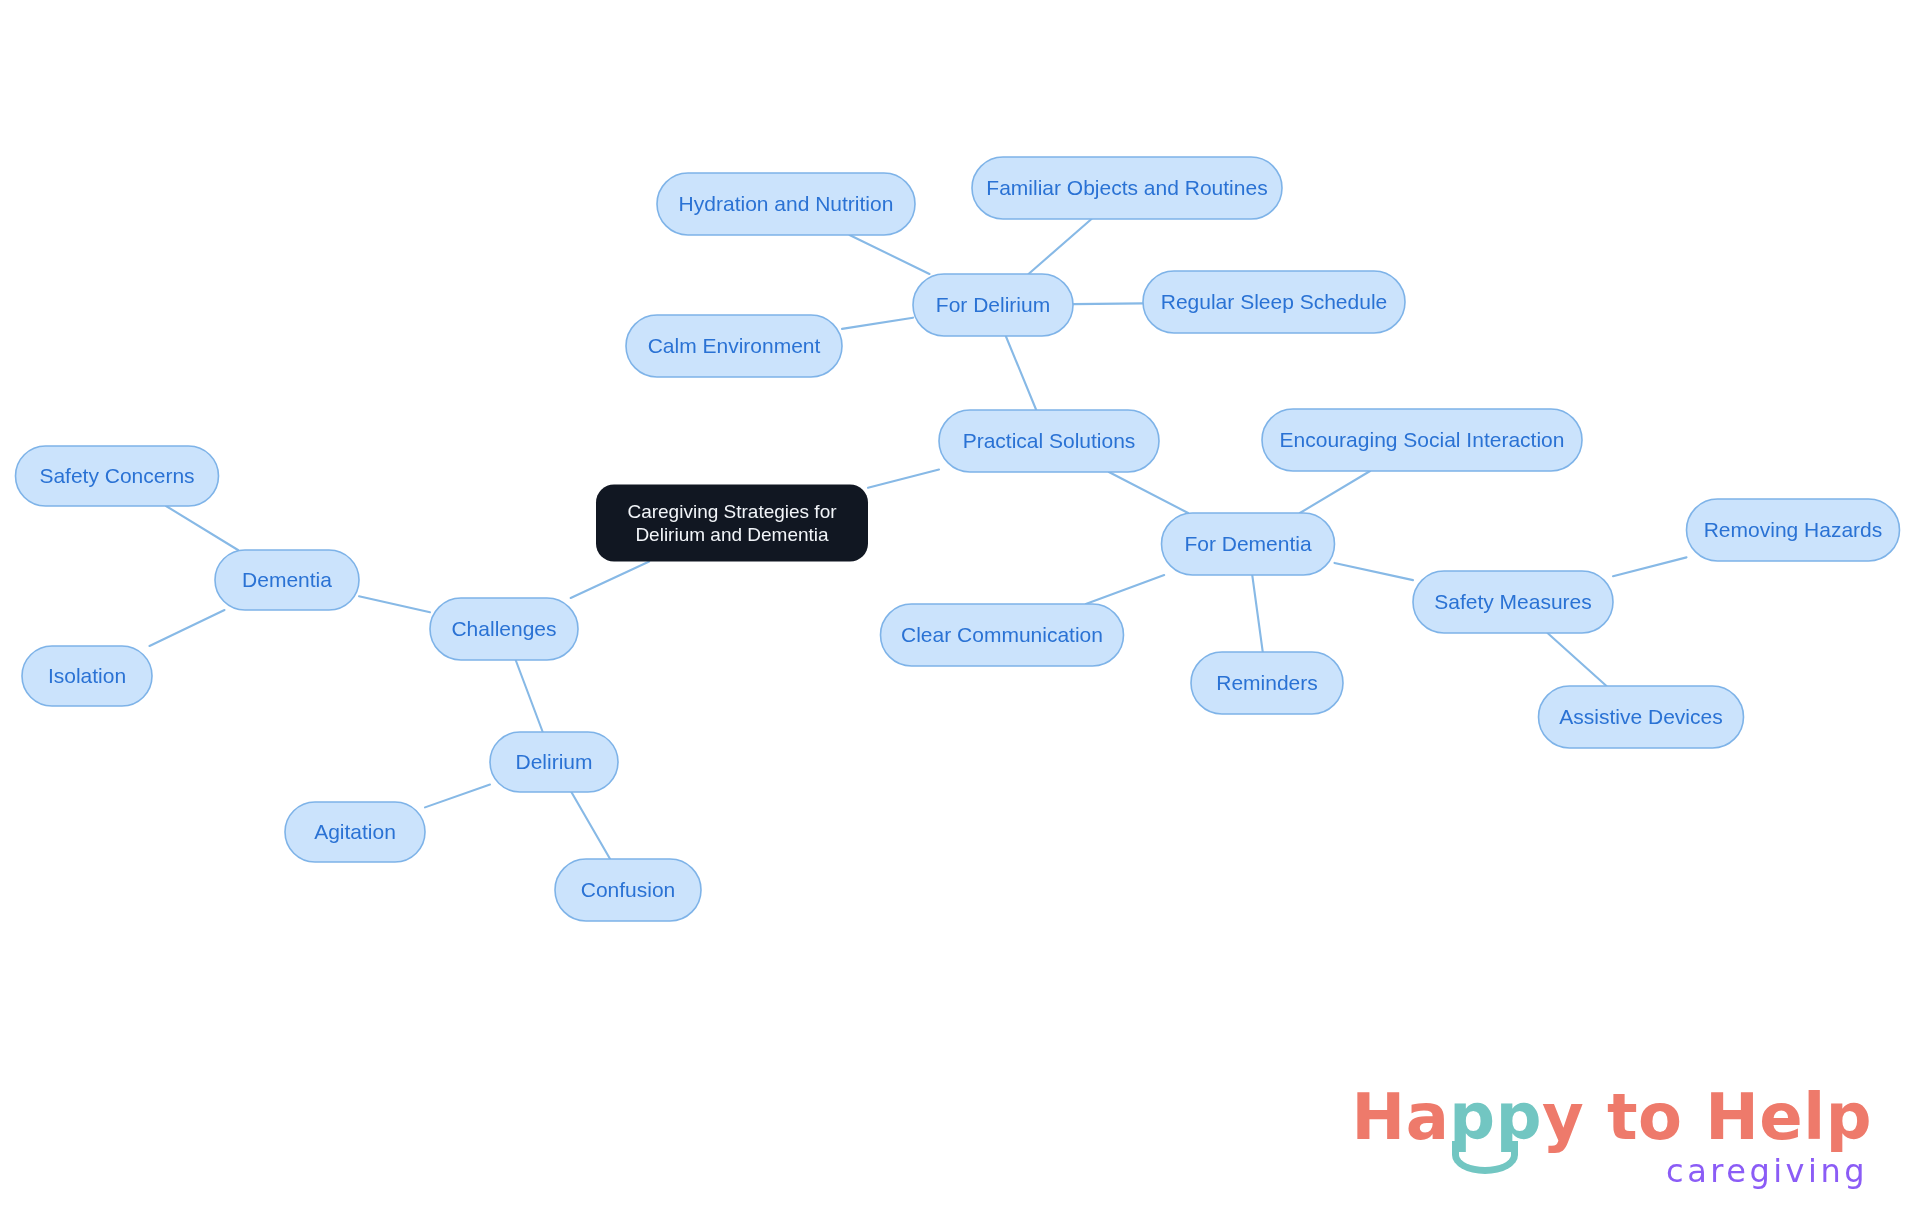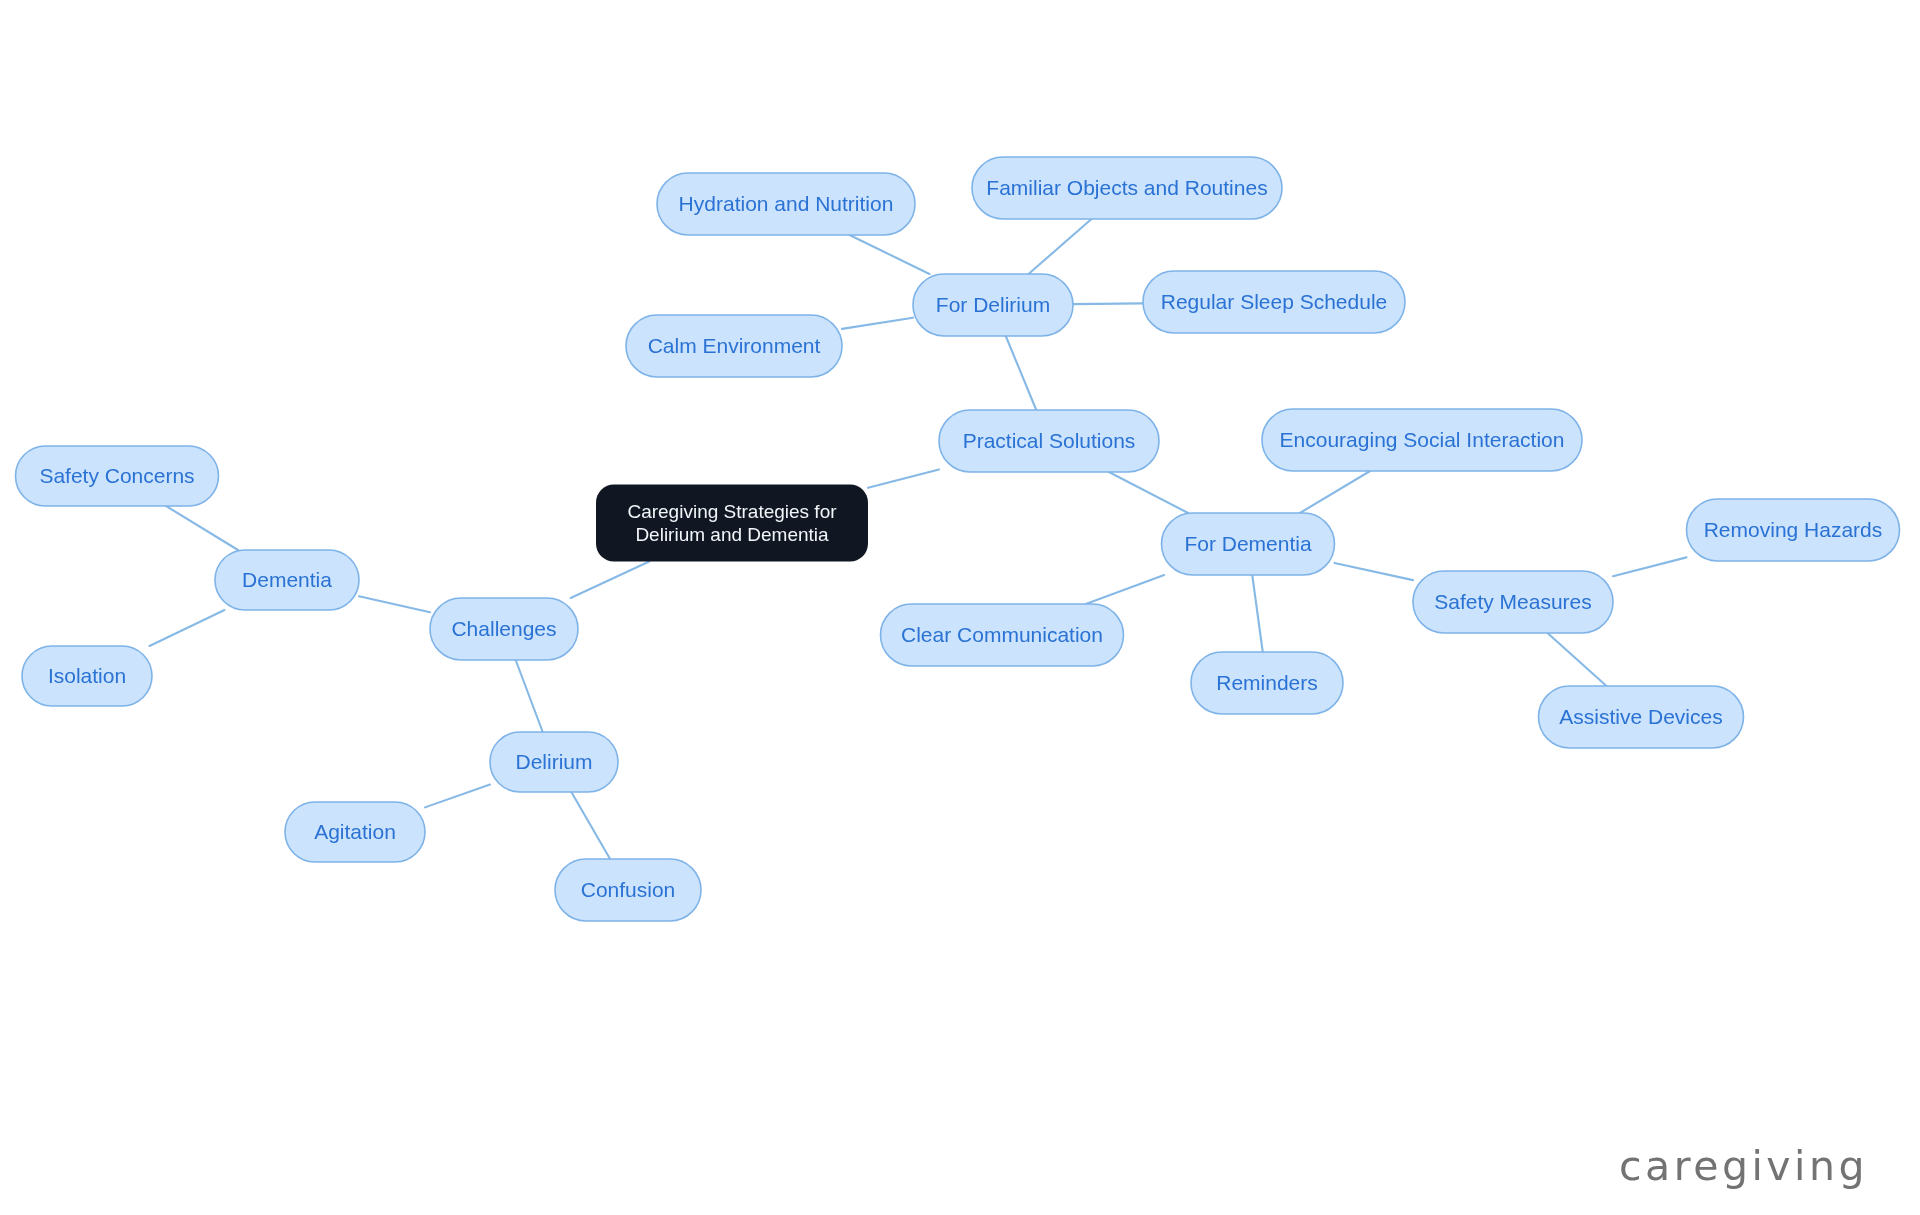--- a/index.html
+++ b/index.html
@@ -77,22 +77,22 @@
     top: 56px;
     width: 52px;
     height: 26px;
     border: 7px solid #72c6c2;
     border-top: none;
     border-bottom-left-radius: 52px 30px;
     border-bottom-right-radius: 52px 30px;
   }
   .logo-sub {
     font-family: "DejaVu Sans", sans-serif;
-    font-size: 41px;
-    color: #737373;
+    font-size: 32px;
+    color: #8b5cf6;
     letter-spacing: 3.5px;
     margin-top: 6px;
     margin-right: 4px;
   }
 </style>
 </head>
 <body>
 
 <svg id="mindmap-canvas" viewBox="0 0 1920 1215" xmlns="http://www.w3.org/2000/svg">
   <g id="edges-layer">
@@ -199,14 +199,15 @@
         <text class="node-label" x="1793" y="531">Removing Hazards</text>
       </g>
       <g>
         <rect x="1538.5" y="686" width="205" height="62" rx="31" ry="31" class="node-rect"></rect>
         <text class="node-label" x="1641" y="718">Assistive Devices</text>
       </g>
     </g>
 </svg>
 
 <div id="brand-logo">
+  <div class="logo-wordmark"><span>Ha</span><span class="logo-pp">pp</span><span>y to Help</span><span class="logo-smile"></span></div>
   <div class="logo-sub">caregiving</div>
 </div>
 
 </body></html>

